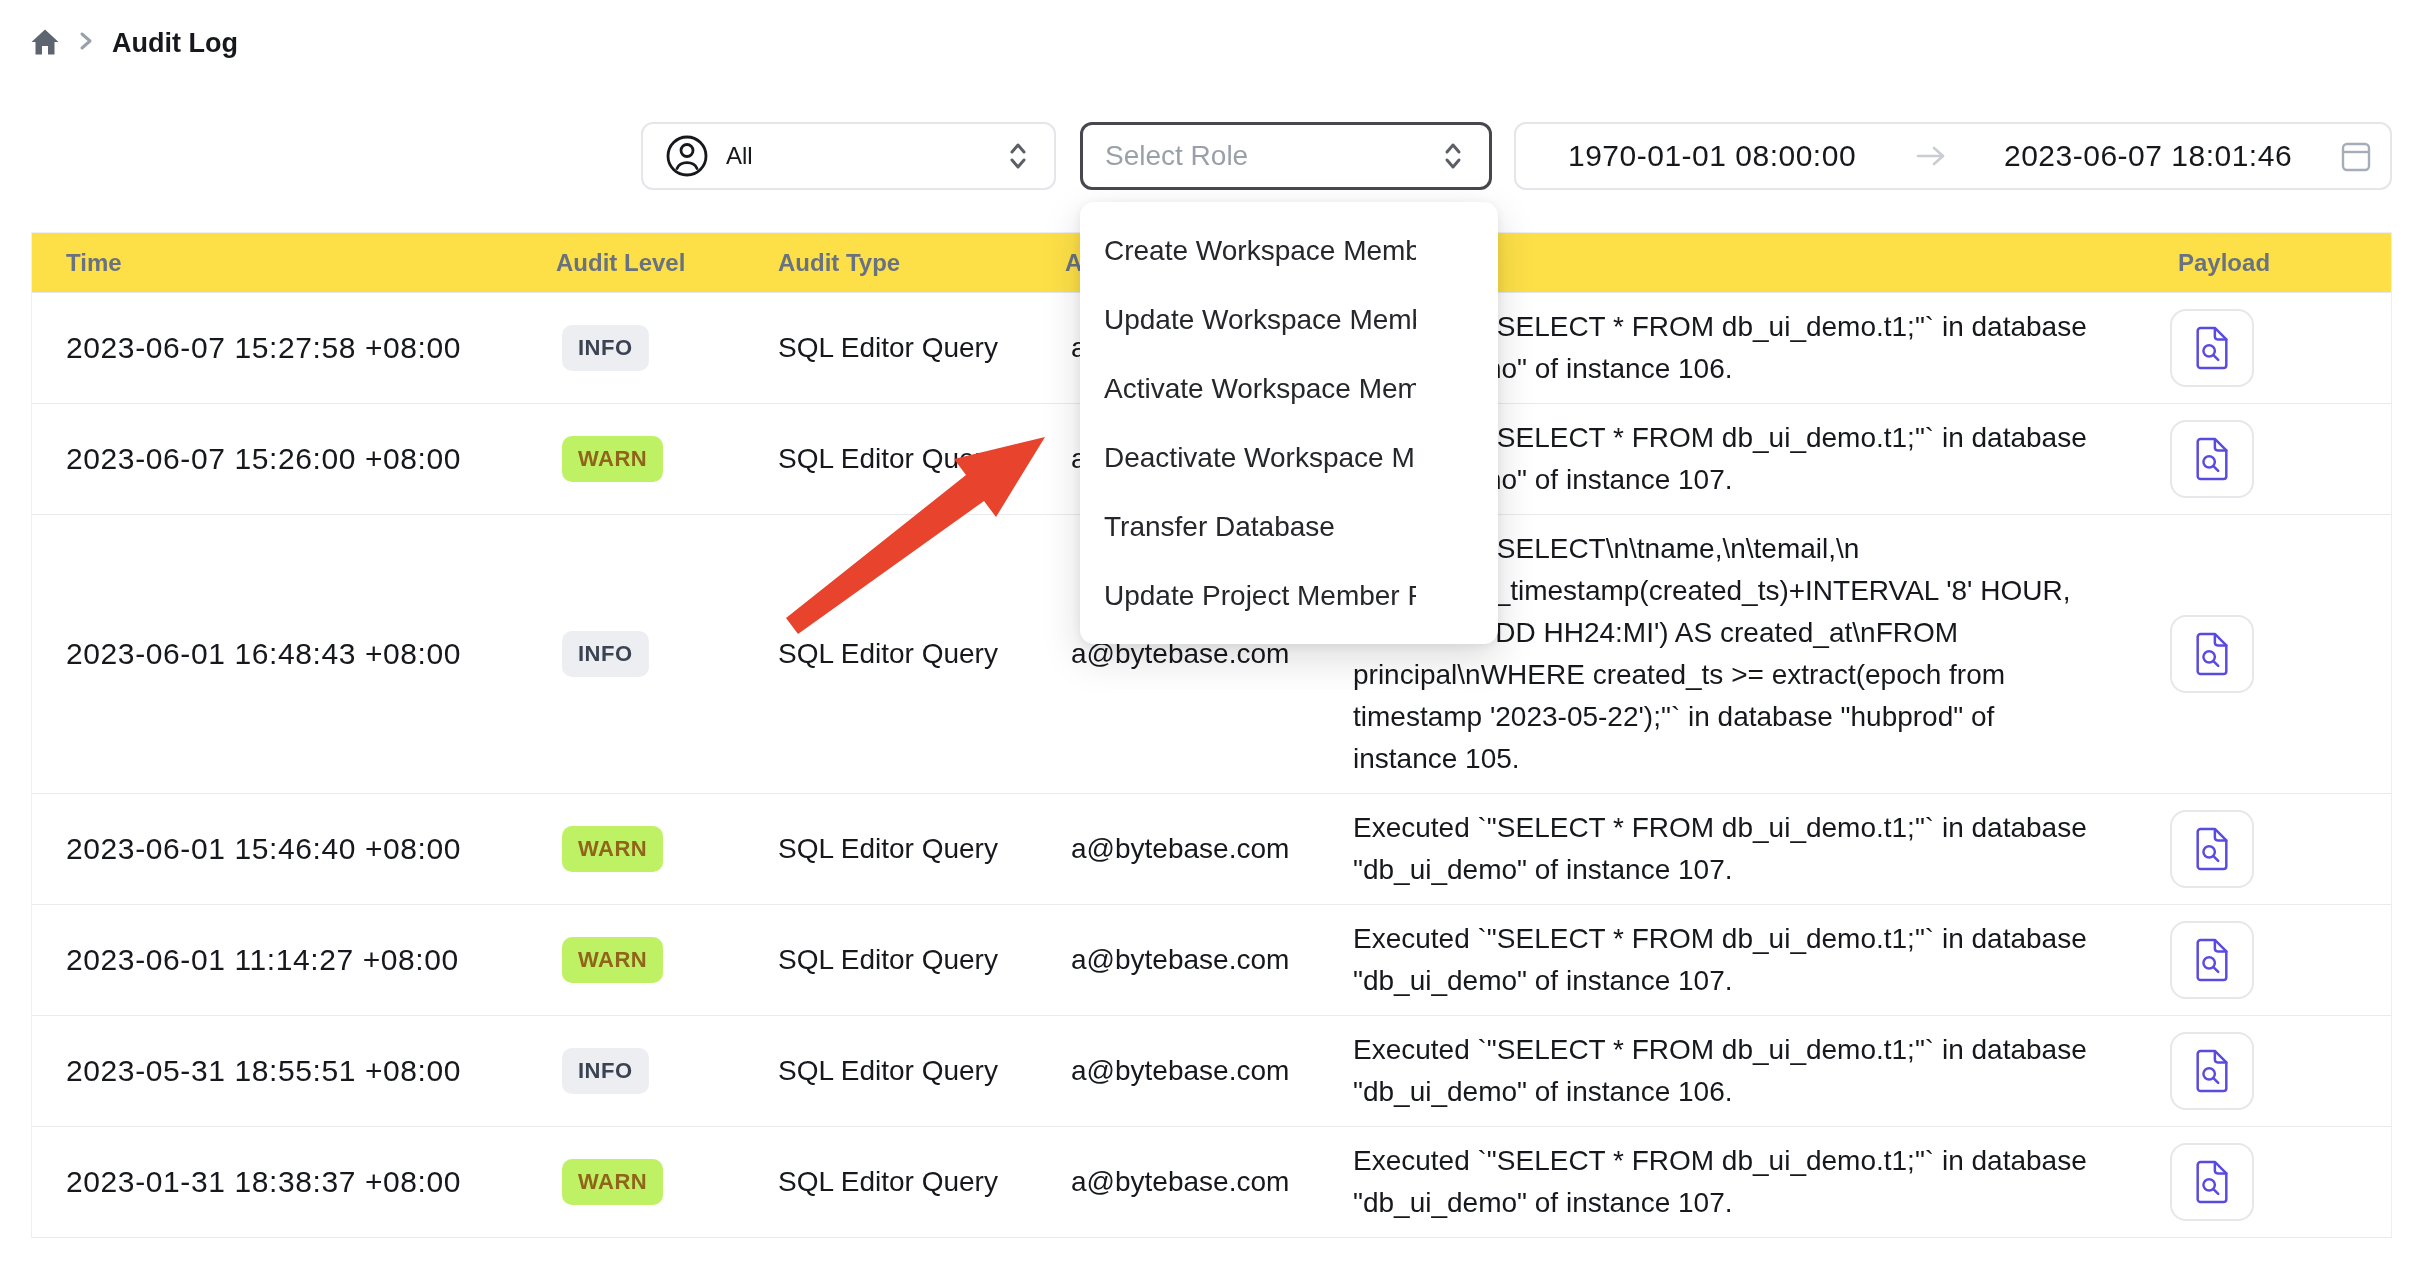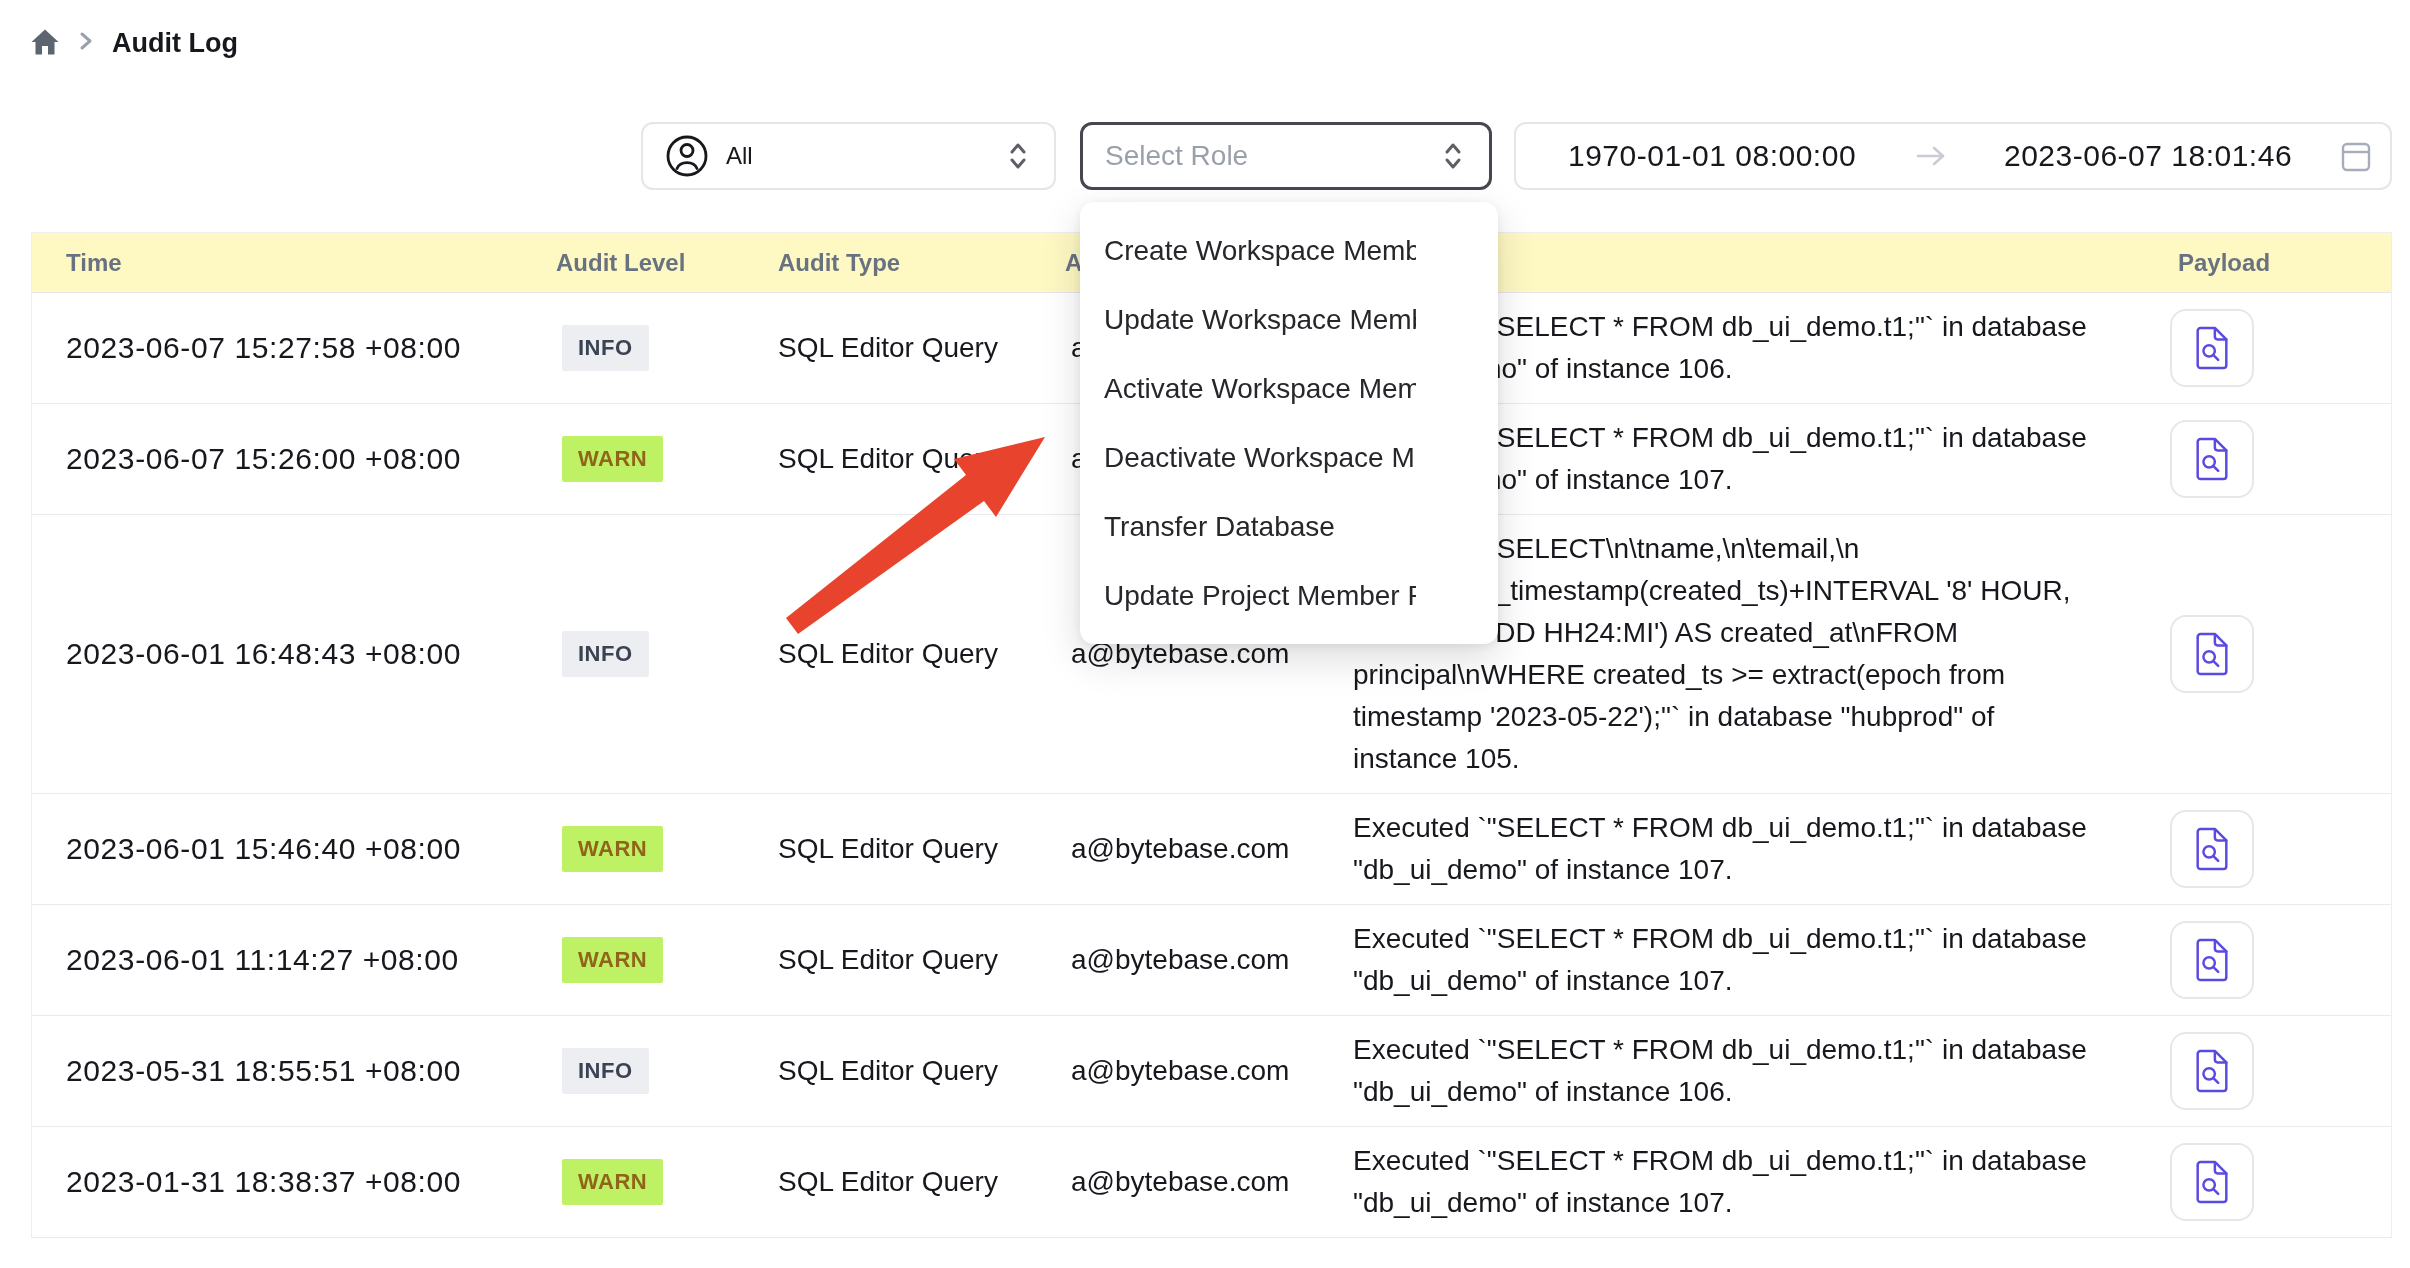--- a/index.html
+++ b/index.html
@@ -30,40 +30,40 @@
   #date-start { left:52px; }
   #date-end   { left:488px; }
   #date-arrow { position:absolute; left:396px; top:50%; transform:translateY(-50%); }
   #cal-icon   { position:absolute; right:18px; top:50%; transform:translateY(-50%); }
 
   
   #table {
     position:absolute; left:31px; top:232px; width:2361px;
     border:1px solid #edeef2; border-bottom:none; background:#fff;
   }
-  .thead { height:60px; background:#fef9c3; border-bottom:1px solid #e4e8ee; position:relative; }
+  .thead { height:60px; background:#fde047; border-bottom:1px solid #e4e8ee; position:relative; }
   .th { position:absolute; top:50%; transform:translateY(-50%); font-size:24px; font-weight:600; color:#697281; white-space:nowrap; }
   .th-time    { left:34px; }
   .th-level   { left:524px; }
   .th-type    { left:746px; }
   .th-actor   { left:1033px; }
   .th-comment { left:1321px; }
   .th-payload { left:2146px; }
 
   .row { position:relative; border-bottom:1px solid #e9eaee; }
   .cell { position:absolute; top:50%; transform:translateY(-50%); white-space:nowrap; }
   .c-time  { left:34px;  font-size:30px; letter-spacing:.6px; }
   .c-level { left:530px; }
   .c-type  { left:746px; font-size:28px;text-align:center; }
   .c-actor { left:1039px; font-size:28px; }
   .c-payload { left:2138px; }
   .comment { margin-left:1321px; width:830px; padding:13px 0; font-size:28px; line-height:42px; }
   .comment div { white-space:nowrap; }
 
-  .badge { display:inline-block; height:46px; line-height:46px; padding:0 16px; border-radius:2px;
+  .badge { display:inline-block; height:46px; line-height:46px; padding:0 16px; border-radius:10px;
            font-size:22px; font-weight:700; letter-spacing:.5px; }
   .badge-info { background:#eceef2; color:#3b4252; }
   .badge-warn { background:#bef264; color:#90641a; }
 
   .payload-btn { width:84px; height:78px; background:#fff; border:2px solid #e6e7ea; border-radius:16px;
                  display:flex; align-items:center; justify-content:center; cursor:pointer; padding:0; }
 
   
   #type-menu {
     position:absolute; left:1080px; top:202px; width:418px; height:442px; z-index:20;

